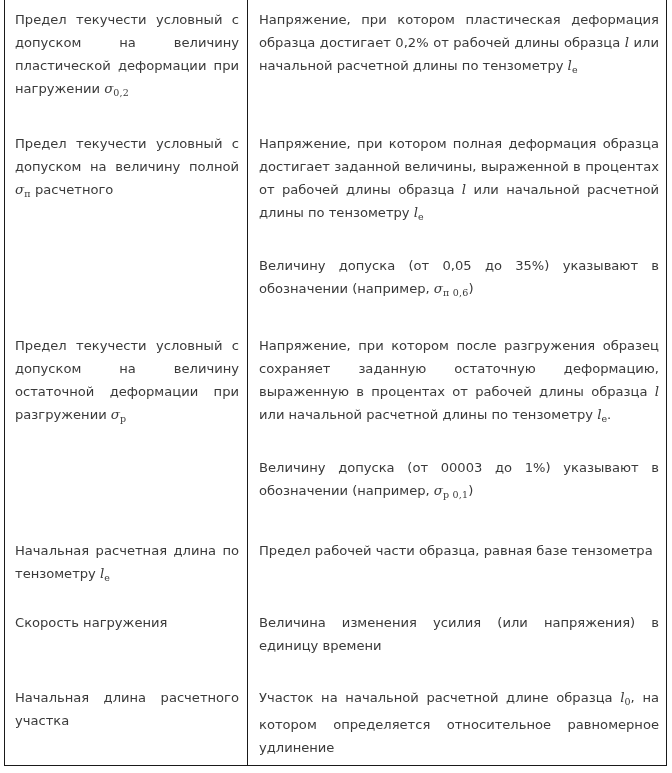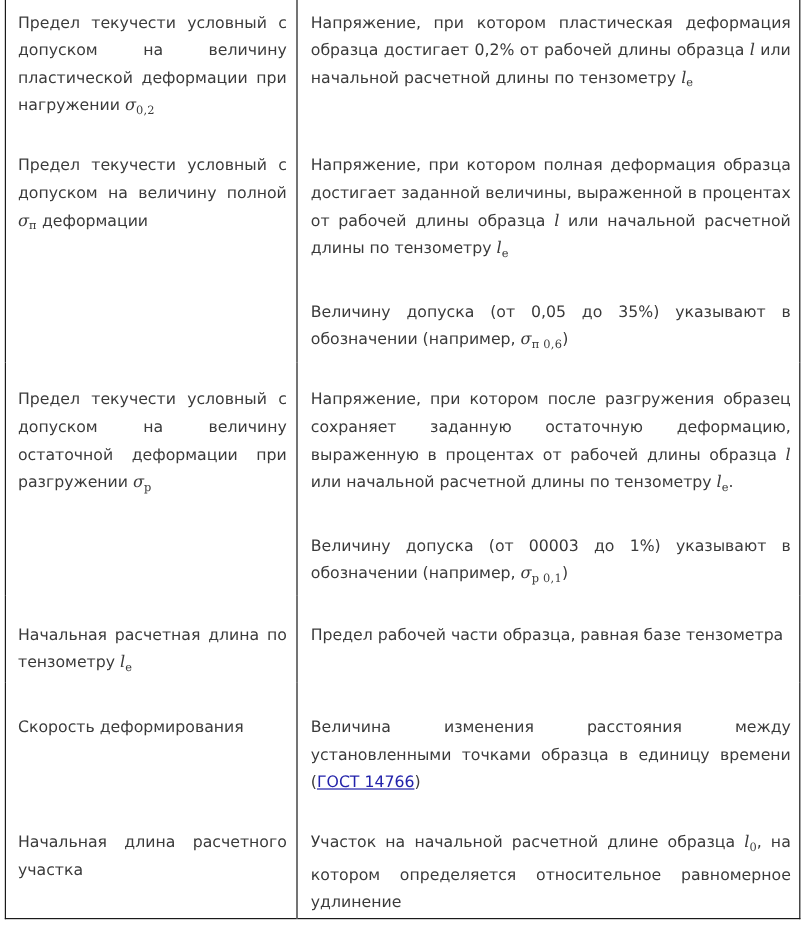--- a/index.html
+++ b/index.html
@@ -117,21 +117,21 @@
         </td>
         <td class="def-cell">
           <div class="spacer-8"></div>
           <p class="para"><span>Напряжение, при котором пластическая деформация образца достигает 0,2% от рабочей длины образца </span><span class="var">l</span><span> или начальной расчетной длины по тензометру </span><span class="var">l</span><span class="sub-i">e</span></p>
         </td>
       </tr>
 
       <tr>
         <td class="term-cell">
           <div class="spacer-22"></div>
-          <p class="para"><span>Предел текучести условный с допуском на величину полной </span><span class="sym">σ</span><span class="sub">п</span><span> деформации</span></p>
+          <p class="para"><span>Предел текучести условный с допуском на величину полной </span><span class="sym">σ</span><span class="sub">п</span><span> расчетного</span></p>
         </td>
         <td class="def-cell">
           <div class="spacer-22"></div>
           <p class="para"><span>Напряжение, при котором полная деформация образца достигает заданной величины, выраженной в процентах от рабочей длины образца </span><span class="var">l</span><span> или начальной расчетной длины по тензометру </span><span class="var">l</span><span class="sub-i">e</span></p>
           <div class="spacer-26"></div>
           <p class="para"><span>Величину допуска (от 0,05 до 35%) указывают в обозначении (например, </span><span class="sym">σ</span><span class="sub">п 0,6</span><span>)</span></p>
         </td>
       </tr>
 
       <tr>
@@ -151,31 +151,31 @@
         <td class="term-cell">
           <div class="spacer-22"></div>
           <p class="para"><span>Начальная расчетная длина по тензометру </span><span class="var">l</span><span class="sub-i">e</span></p>
         </td>
         <td class="def-cell">
           <div class="spacer-22"></div>
           <p class="para"><span>Предел рабочей части образца, равная базе тензометра</span></p>
         </td>
       </tr>
 
+
       <tr>
         <td class="term-cell">
-          <div class="spacer-26"></div>
-          <p class="para"><span>Скорость деформирования</span></p>
+          <div class="spacer-18"></div>
+          <p class="para"><span>Скорость нагружения</span></p>
         </td>
         <td class="def-cell">
-          <div class="spacer-26"></div>
-          <p class="para"><span>Величина изменения расстояния между установленными точками образца в единицу времени (</span><a class="gost-link" href="#">ГОСТ 14766</a><span>)</span></p>
+          <div class="spacer-18"></div>
+          <p class="para"><span>Величина изменения усилия (или напряжения) в единицу времени</span></p>
         </td>
       </tr>
-
 
       <tr>
         <td class="term-cell">
           <div class="spacer-26"></div>
           <p class="para"><span>Начальная длина расчетного участка </span></p>
         </td>
         <td class="def-cell">
           <div class="spacer-26"></div>
           <p class="para"><span>Участок на начальной расчетной длине образца </span><span class="var">l</span><span class="sub-i">0</span><span>, на котором определяется относительное равномерное удлинение </span></p>
         </td>

